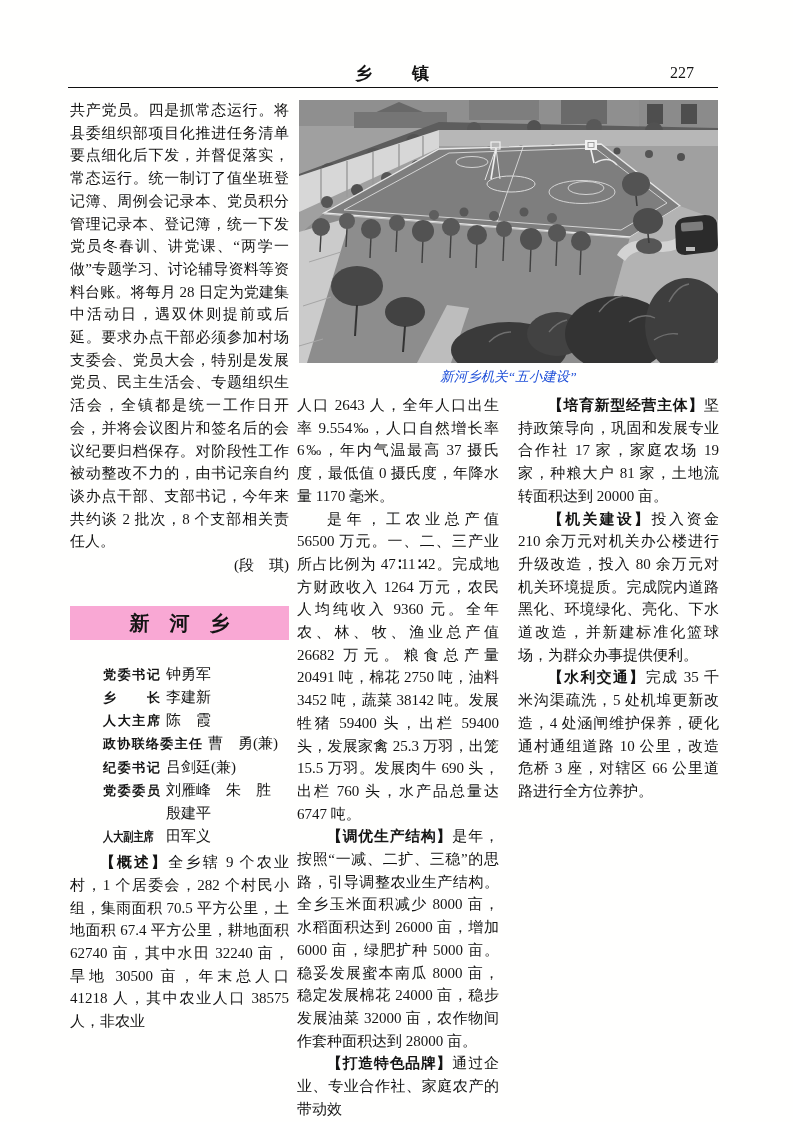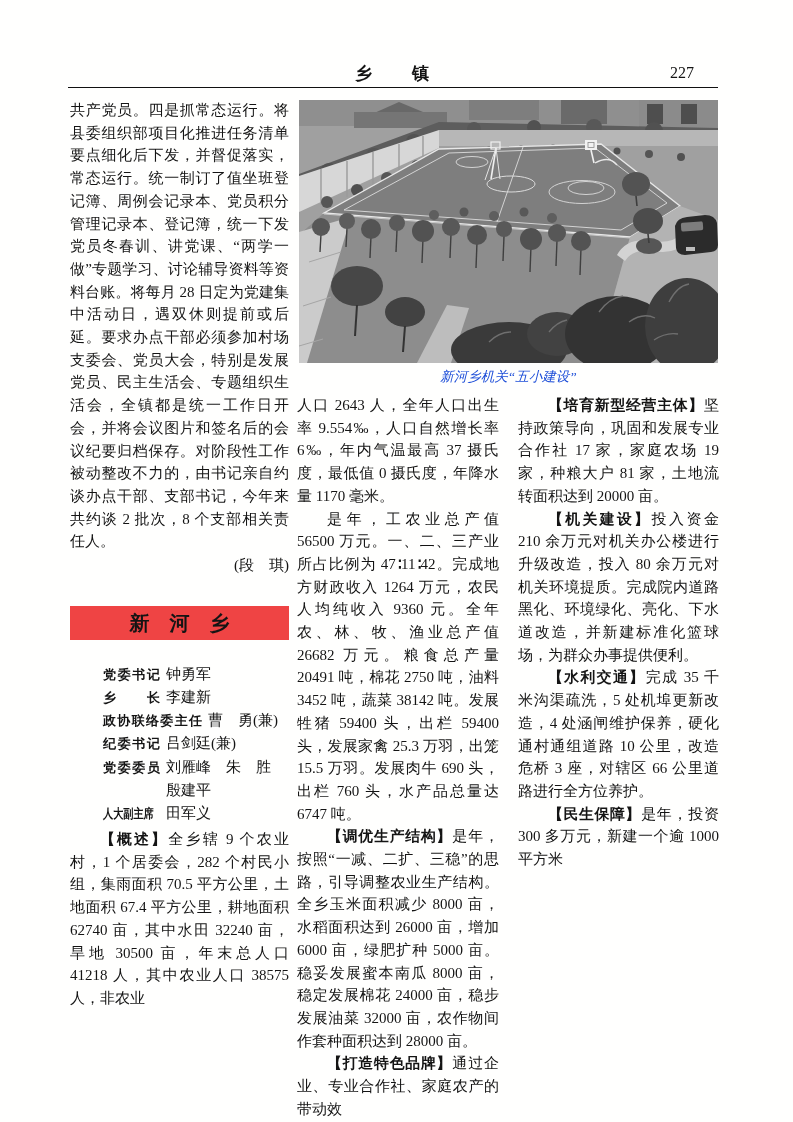--- a/index.html
+++ b/index.html
@@ -20,21 +20,21 @@
   .col { position:absolute; font-size:15px; line-height:22.7px; }
   .col p { text-align:justify; }
   .col-left  { left:70px;  top:99px;  width:219px; }
   .col-mid   { left:297px; top:394px; width:202px; }
   .col-right { left:518px; top:394px; width:201px; }
   p.indent { text-indent:2em; }
   .ph { font-family:"Liberation Sans", sans-serif; font-weight:700; font-size:14.8px; }
   .signature { text-align:right !important; margin-top:1px; }
   
   .section-box {
-    margin-top:29px; height:34px; line-height:34px; background:#ef4444;
+    margin-top:29px; height:34px; line-height:34px; background:#f9a8d4;
     text-align:center; font-weight:700; font-size:20px;
     font-family:"Liberation Sans", sans-serif;
   }
   
   .roster { margin-top:23px; padding-left:33px; margin-bottom:3px; }
   .roster-row { height:23.2px; line-height:23.2px; white-space:nowrap; }
   .rlbl {
     display:inline-block; width:57px; text-align:justify; text-align-last:justify;
     font-weight:700; font-family:Liberation Sans, sans-serif; font-size:13px;
     vertical-align:top; overflow:visible;
@@ -67,20 +67,23 @@
     <p class="signature">(段　琪)</p>
 
     <div class="section-box">新　河　乡</div>
 
     <div class="roster">
       <div class="roster-row">
         <span class="rlbl">党委书记</span><span class="rname">钟勇军</span>
       </div>
       <div class="roster-row">
         <span class="rlbl">乡长</span><span class="rname">李建新</span>
+      </div>
+      <div class="roster-row">
+        <span class="rlbl">人大主席</span><span class="rname">陈　霞</span>
       </div>
       <div class="roster-row">
         <span class="rlbl wide">政协联络委主任</span><span class="rname">曹　勇(兼)</span>
       </div>
       <div class="roster-row">
         <span class="rlbl">纪委书记</span><span class="rname">吕剑廷(兼)</span>
       </div>
       <div class="roster-row">
         <span class="rlbl">党委委员</span><span class="rname">刘雁峰　朱　胜</span>
       </div>
@@ -235,16 +238,15 @@
     <p><span>人口 2643 人，全年人口出生率 9.554‰，人口自然增长率 6‰，年内气温最高 37 摄氏度，最低值 0 摄氏度，年降水量 1170 毫米。</span></p>
     <p class="indent"><span>是年，工农业总产值 56500 万元。一、二、三产业所占比例为 47∶11∶42。完成地方财政收入 1264 万元，农民人均纯收入 9360 元。全年农、林、牧、渔业总产值 26682 万元。粮食总产量 20491 吨，棉花 2750 吨，油料 3452 吨，蔬菜 38142 吨。发展牲猪 59400 头，出栏 59400 头，发展家禽 25.3 万羽，出笼 15.5 万羽。发展肉牛 690 头，出栏 760 头，水产品总量达 6747 吨。</span></p>
     <p class="indent"><b class="ph">【调优生产结构】</b><span>是年，按照“一减、二扩、三稳”的思路，引导调整农业生产结构。全乡玉米面积减少 8000 亩，水稻面积达到 26000 亩，增加 6000 亩，绿肥扩种 5000 亩。稳妥发展蜜本南瓜 8000 亩，稳定发展棉花 24000 亩，稳步发展油菜 32000 亩，农作物间作套种面积达到 28000 亩。</span></p>
     <p class="indent"><b class="ph">【打造特色品牌】</b><span>通过企业、专业合作社、家庭农产的带动效</span></p>
   </div>
 
   <div class="col col-right">
     <p class="indent"><b class="ph">【培育新型经营主体】</b><span>坚持政策导向，巩固和发展专业合作社 17 家，家庭农场 19 家，种粮大户 81 家，土地流转面积达到 20000 亩。</span></p>
     <p class="indent"><b class="ph">【机关建设】</b><span>投入资金 210 余万元对机关办公楼进行升级改造，投入 80 余万元对机关环境提质。完成院内道路黑化、环境绿化、亮化、下水道改造，并新建标准化篮球场，为群众办事提供便利。</span></p>
     <p class="indent"><b class="ph">【水利交通】</b><span>完成 35 千米沟渠疏洗，5 处机埠更新改造，4 处涵闸维护保养，硬化通村通组道路 10 公里，改造危桥 3 座，对辖区 66 公里道路进行全方位养护。</span></p>
-    <p class="indent"><b class="ph">【民生保障】</b><span>是年，投资 300 多万元，新建一个逾 1000 平方米</span></p>
   </div>
 
 </div>
 
 </body></html>

